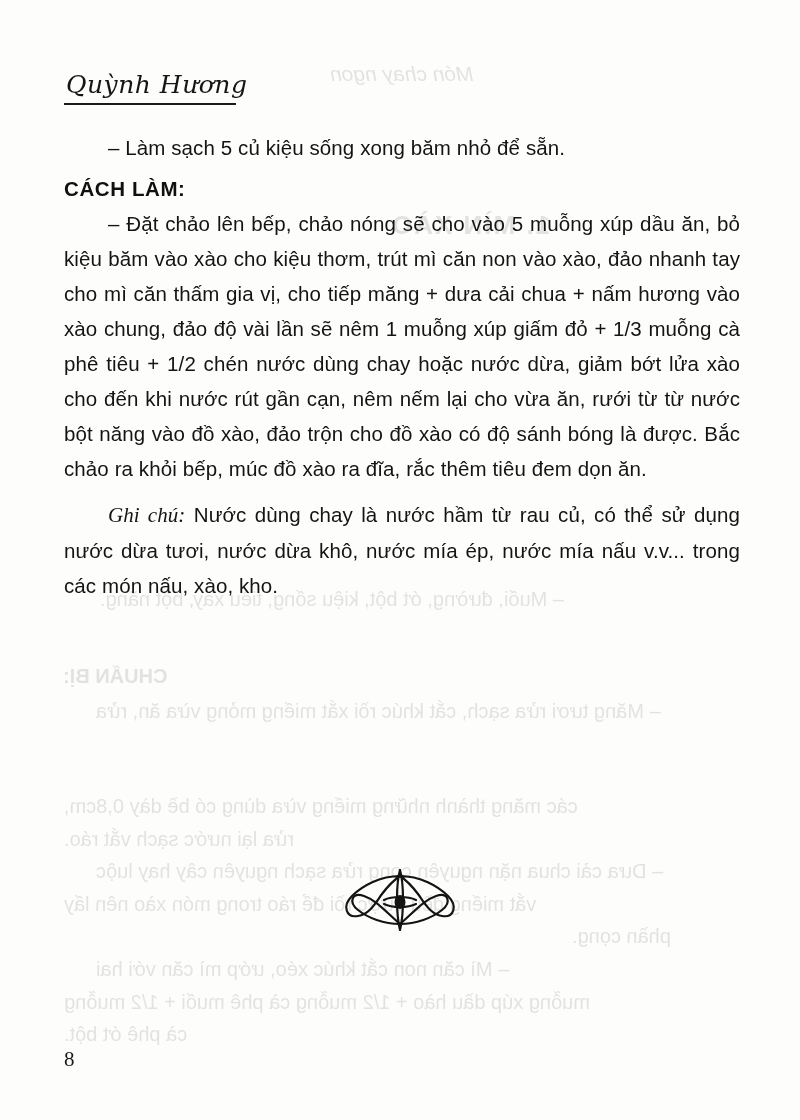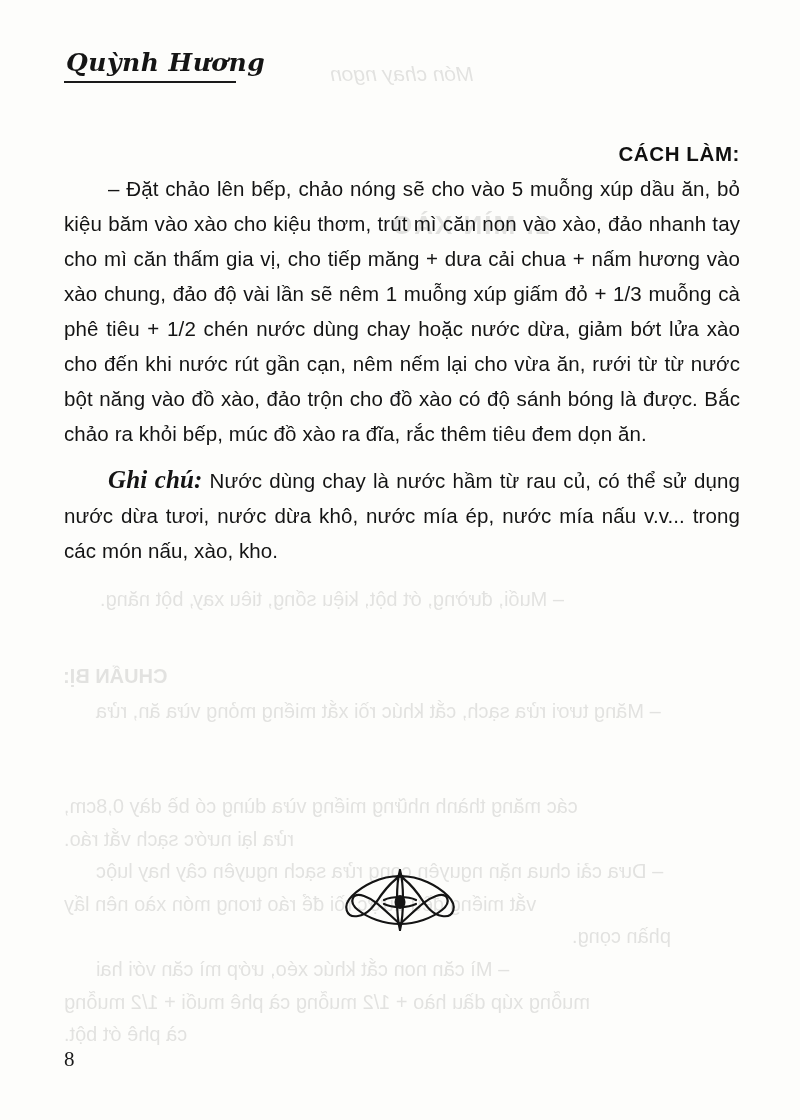--- a/index.html
+++ b/index.html
@@ -36,26 +36,27 @@
   
   .header {
     position: absolute;
     left: 64px;
     top: 48px;
     width: 672px;
   }
   .author-name {
     font-family: "DejaVu Serif", serif;
     font-style: italic;
-    font-weight: bold;
+    font-weight: normal;
     font-size: 25px;
     letter-spacing: 0.5px;
     color: #151515;
     display: inline-block;
     padding: 0 4px 3px 2px;
+    margin-top: 22px;
   }
   .header-rule {
     width: 172px;
     height: 2px;
     background: #1a1a1a;
     margin-top: 1px;
   }
 
   
   .content {
@@ -77,30 +78,29 @@
     text-indent: 44px;
   }
   .section-head {
     font-family: "Liberation Sans", sans-serif;
     font-weight: bold;
     font-size: 20.5px;
     line-height: 35px;
     letter-spacing: 0.6px;
     margin: 6px 0 0 0;
     color: #101010;
-    text-align: right;
   }
   .gap {
     height: 10px;
   }
   .note-label {
     font-family: "Liberation Serif", serif;
     font-style: italic;
-    font-weight: bold;
-    font-size: 25px;
+    font-weight: normal;
+    font-size: 21px;
   }
 
   
   .ornament {
     position: absolute;
     left: 0;
     right: 0;
     top: 860px;
     text-align: center;
     pointer-events: none;
@@ -137,20 +137,21 @@
   <div class="bleed" style="left:96px; top:958px; font-size:20px;">– Mì căn non cắt khúc xéo, ướp mì căn với hai</div>
   <div class="bleed" style="left:64px; top:991px; font-size:20px;">muỗng xúp dầu hào + 1/2 muỗng cà phê muối + 1/2 muỗng</div>
   <div class="bleed" style="left:64px; top:1023px; font-size:20px;">cà phê ớt bột.</div>
 
   <div class="header">
     <div class="author-name">Quỳnh Hương</div>
     <div class="header-rule"></div>
   </div>
 
   <div class="content">
+    <p class="para indent">– Làm sạch 5 củ kiệu sống xong băm nhỏ để sẵn.</p>
     <p class="section-head">CÁCH LÀM:</p>
     <p class="para indent">– Đặt chảo lên bếp, chảo nóng sẽ cho vào 5 muỗng xúp dầu ăn, bỏ kiệu băm vào xào cho kiệu thơm, trút mì căn non vào xào, đảo nhanh tay cho mì căn thấm gia vị, cho tiếp măng + dưa cải chua + nấm hương vào xào chung, đảo độ vài lần sẽ nêm 1 muỗng xúp giấm đỏ + 1/3 muỗng cà phê tiêu + 1/2 chén nước dùng chay hoặc nước dừa, giảm bớt lửa xào cho đến khi nước rút gần cạn, nêm nếm lại cho vừa ăn, rưới từ từ nước bột năng vào đồ xào, đảo trộn cho đồ xào có độ sánh bóng là được. Bắc chảo ra khỏi bếp, múc đồ xào ra đĩa, rắc thêm tiêu đem dọn ăn.</p>
     <div class="gap"></div>
     <p class="para indent"><span class="note-label">Ghi chú:</span><span> Nước dùng chay là nước hầm từ rau củ, có thể sử dụng nước dừa tươi, nước dừa khô, nước mía ép, nước mía nấu v.v... trong các món nấu, xào, kho.</span></p>
   </div>
 
   <div class="ornament">
     <svg width="180" height="80" viewBox="0 0 180 80">
       <g fill="none" stroke="#141414" stroke-width="2.2" stroke-linecap="round">
         <path d="M90 16 C 70 16, 52 26, 42 36 C 32 46, 36 58, 48 56 C 60 54, 66 42, 72 34 C 78 26, 84 20, 90 16 Z"></path>

